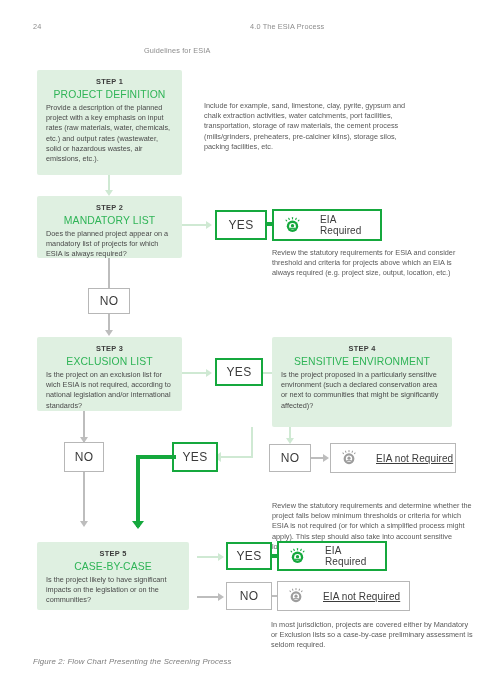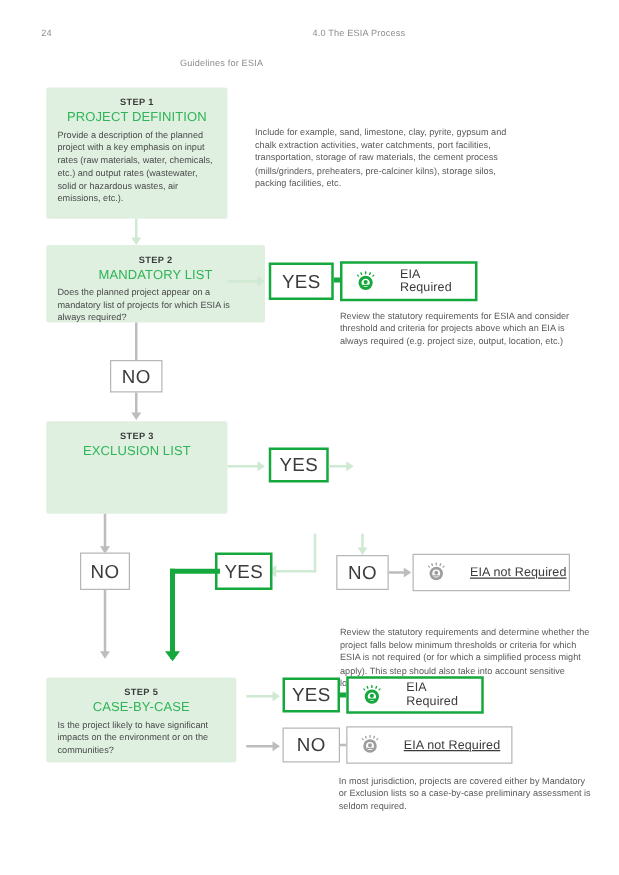--- a/index.html
+++ b/index.html
@@ -32,21 +32,21 @@
   }
   .step .desc{
     font-size:7.3px;line-height:10.2px;color:#4a4a4a;
   }
 
   .note{position:absolute;font-size:7.3px;line-height:10.2px;color:#5a5a5a;}
 
   
   .chip{
     position:absolute;box-sizing:border-box;display:flex;align-items:center;
-    justify-content:center;font-size:15px;letter-spacing:.3px;background:#fff;
+    justify-content:center;font-size:12px;letter-spacing:.3px;background:#fff;
   }
   .chip.yes{border:2px solid #15a83d;color:#3b3b3b;}
   .chip.no{border:1.4px solid #b7b7b7;color:#3b3b3b;}
 
   
   .outcome{
     position:absolute;box-sizing:border-box;display:flex;align-items:center;
     background:#fff;padding-left:9px;
   }
   .outcome.req{border:2px solid #15a83d;}
@@ -89,21 +89,21 @@
   <div class="box step" style="left:37px;top:70px;width:145px;height:105px;">
     <div class="num">STEP 1</div>
     <div class="ttl">PROJECT DEFINITION</div>
     <div class="desc">Provide a description of the planned project with a key emphasis on input rates (raw materials, water, chemicals, etc.) and output rates (wastewater, solid or hazardous wastes, air emissions, etc.).</div>
   </div>
   <div class="note" style="left:204px;top:101px;width:205px;">Include for example, sand, limestone, clay, pyrite, gypsum and chalk extraction activities, water catchments, port facilities, transportation, storage of raw materials, the cement process (mills/grinders, preheaters, pre-calciner kilns), storage silos, packing facilities, etc.</div>
 
   <div class="ln v-green-l" style="left:108px;top:175px;width:2px;height:18px;"></div>
   <div class="arrow arr-down-greenl" style="left:105px;top:190px;"></div>
 
-  <div class="box step" style="left:37px;top:196px;width:175px;height:62px;">
+  <div class="box step" style="left:37px;top:196px;width:145px;height:62px;">
     <div class="num">STEP 2</div>
     <div class="ttl">MANDATORY LIST</div>
     <div class="desc">Does the planned project appear on a mandatory list of projects for which ESIA is always required?</div>
   </div>
 
   <div class="ln h-green-l" style="left:182px;top:224px;width:28px;height:2px;"></div>
   <div class="arrow arr-right-greenl" style="left:206px;top:221px;"></div>
 
   <div class="chip yes" style="left:215px;top:210px;width:52px;height:30px;">YES</div>
 
@@ -138,29 +138,35 @@
   <div class="note" style="left:272px;top:248px;width:200px;">Review the statutory requirements for ESIA and consider threshold and criteria for projects above which an EIA is always required (e.g. project size, output, location, etc.)</div>
 
   <div class="ln v-gray" style="left:108px;top:258px;width:2px;height:31px;"></div>
   <div class="chip no" style="left:88px;top:288px;width:42px;height:26px;">NO</div>
   <div class="ln v-gray" style="left:108px;top:314px;width:2px;height:20px;"></div>
   <div class="arrow arr-down-gray" style="left:105px;top:330px;"></div>
 
   <div class="box step" style="left:37px;top:337px;width:145px;height:74px;">
     <div class="num">STEP 3</div>
     <div class="ttl">EXCLUSION LIST</div>
+    <div class="desc">Is the project on an exclusion list for wich ESIA is not required, according to national legislation and/or international standards?</div>
   </div>
 
   <div class="ln h-green-l" style="left:182px;top:372px;width:28px;height:2px;"></div>
   <div class="arrow arr-right-greenl" style="left:206px;top:369px;"></div>
   <div class="chip yes" style="left:215px;top:358px;width:48px;height:28px;">YES</div>
 
   <div class="ln h-green-l" style="left:263px;top:372px;width:18px;height:2px;"></div>
   <div class="arrow arr-right-greenl" style="left:277px;top:369px;"></div>
 
+  <div class="box step" style="left:272px;top:337px;width:180px;height:90px;">
+    <div class="num">STEP 4</div>
+    <div class="ttl">SENSITIVE ENVIRONMENT</div>
+    <div class="desc">Is the project proposed in a particularly sensitive environment (such a declared conservation area or next to communities that might be significantly affected)?</div>
+  </div>
 
   <div class="ln v-green-l" style="left:289px;top:427px;width:2px;height:15px;"></div>
   <div class="arrow arr-down-greenl" style="left:286px;top:438px;"></div>
   <div class="chip no" style="left:269px;top:444px;width:42px;height:28px;">NO</div>
 
   <div class="ln h-gray" style="left:311px;top:457px;width:16px;height:2px;"></div>
   <div class="arrow arr-right-gray" style="left:323px;top:454px;"></div>
 
   <div class="outcome notreq" style="left:330px;top:443px;width:126px;height:30px;">
     <span>
@@ -197,21 +203,21 @@
   <div class="ln v-gray" style="left:83px;top:472px;width:2px;height:52px;"></div>
   <div class="arrow arr-down-gray" style="left:80px;top:521px;"></div>
 
   <div class="ln h-green" style="left:136px;top:455px;width:40px;height:4px;"></div>
   <div class="ln v-green" style="left:136px;top:455px;width:4px;height:72px;"></div>
   <div class="arrow arr-down-green" style="left:132px;top:521px;"></div>
 
   <div class="box step" style="left:37px;top:542px;width:152px;height:68px;">
     <div class="num">STEP 5</div>
     <div class="ttl">CASE-BY-CASE</div>
-    <div class="desc">Is the project likely to have significant impacts on the environment or on the communities?</div>
+    <div class="desc">Is the project likely to have significant impacts on the legislation or on the communities?</div>
   </div>
 
   <div class="ln h-green-l" style="left:197px;top:556px;width:25px;height:2px;"></div>
   <div class="arrow arr-right-greenl" style="left:218px;top:553px;"></div>
   <div class="chip yes" style="left:226px;top:542px;width:46px;height:28px;">YES</div>
 
   <div class="ln h-green" style="left:272px;top:554px;width:24px;height:4px;"></div>
   <div class="arrow arr-right-green" style="left:292px;top:548px;"></div>
 
   <div class="outcome req" style="left:277px;top:541px;width:110px;height:30px;">
@@ -258,14 +264,15 @@
           <circle cx="12" cy="12.2" r="2.1"></circle>
           <path d="M8.6 14.8h6.8v1.5H8.6z"></path>
         </g>
       </svg>
     </span>
     <span class="lbl">EIA not Required</span>
   </div>
 
   <div class="note" style="left:271px;top:620px;width:205px;">In most jurisdiction, projects are covered either by Mandatory or Exclusion lists  so a case-by-case preliminary assessment is seldom required.</div>
 
+  <div class="caption">Figure 2: Flow Chart Presenting the Screening Process</div>
 
 </div>
 
 </body></html>

